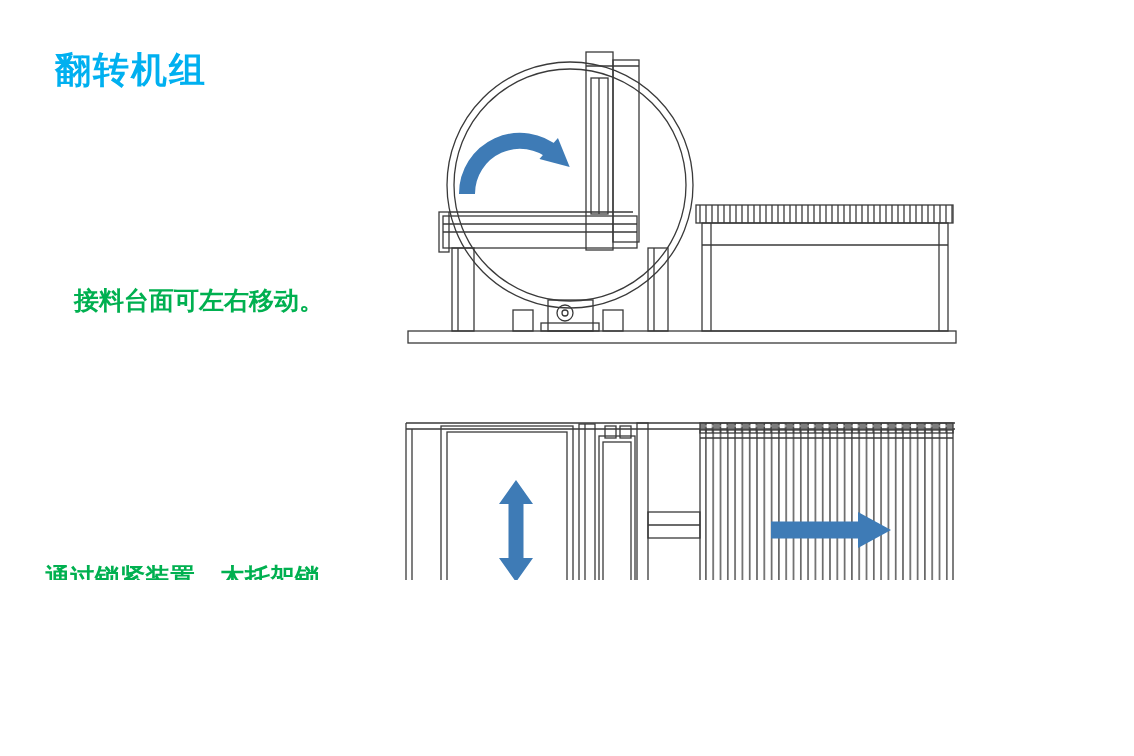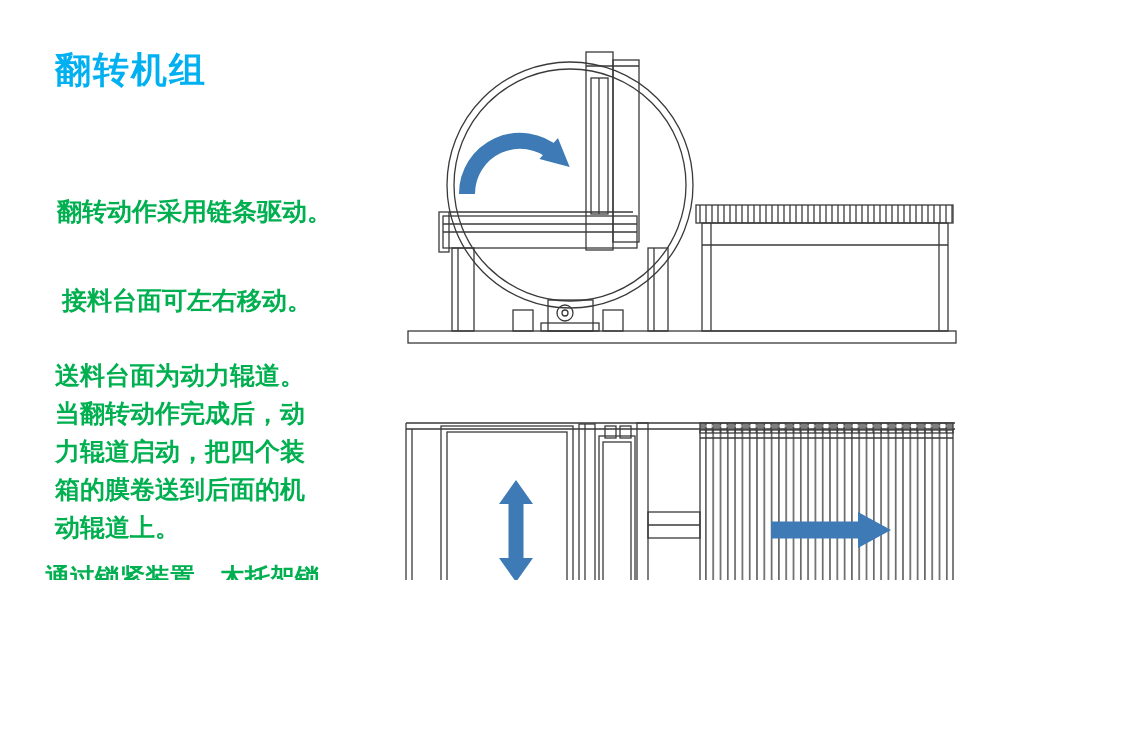--- a/index.html
+++ b/index.html
@@ -24,21 +24,21 @@
   }
   .note {
     position: absolute;
     font-size: 25px;
     font-weight: 700;
     line-height: 38px;
     color: var(--note_color, #00B050);
     white-space: pre-line;
   }
   .note-1 { left: 57px; top: 192px; }
-  .note-2 { left: 62px; top: 281px; }
+  .note-2 { left: 74px; top: 281px; }
   .note-3 { left: 55px; top: 356px; }
   .note-4 { left: 45px; top: 558px; text-align: right; }
   .diagram { position: absolute; }
   .diagram-side { left: 403px; top: 20px;  width: 558px; height: 332px; }
   .diagram-top  { left: 403px; top: 416px; width: 558px; height: 218px; }
 
   svg .ln, svg .ln-g > * {
     stroke: var(--line_color, #3a3a3a);
     stroke-width: 1.3;
     fill: none;
@@ -50,27 +50,21 @@
   svg .arrow-fill   { fill: var(--arrow_color, #3E7BB6); stroke: none; }
   svg .ah           { fill: var(--arrow_color, #3E7BB6); stroke: none; }
 </style>
 </head>
 <body>
 
 <div class="slide">
 
   <h1 class="title"><span>翻转机组</span></h1>
 
-  <div class="note note-1">翻转动作采用链条驱动。</div>
   <div class="note note-2">接料台面可左右移动。</div>
-  <div class="note note-3">送料台面为动力辊道。
-当翻转动作完成后，动
-力辊道启动，把四个装
-箱的膜卷送到后面的机
-动辊道上。</div>
   <div class="note note-4">通过锁紧装置，木托架锁
 紧在辊道翻转台面上。翻
 转动作完成后，锁紧装置
 松开。</div>
 
   <div class="diagram diagram-side">
     <svg width="558" height="332" viewBox="0 0 558 332" xmlns="http://www.w3.org/2000/svg">
       <defs>
         <pattern id="hatchV" width="6" height="18" patternUnits="userSpaceOnUse">
           <line class="ln" x1="3" y1="0" x2="3" y2="18"></line>

